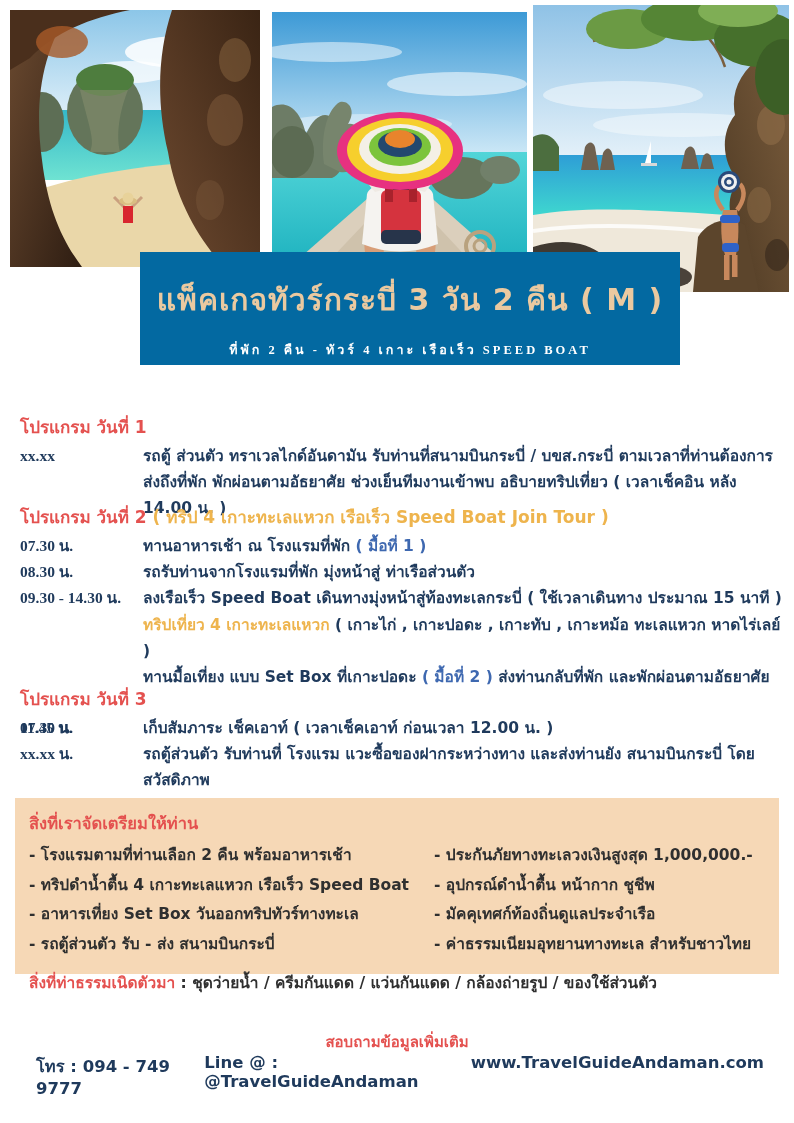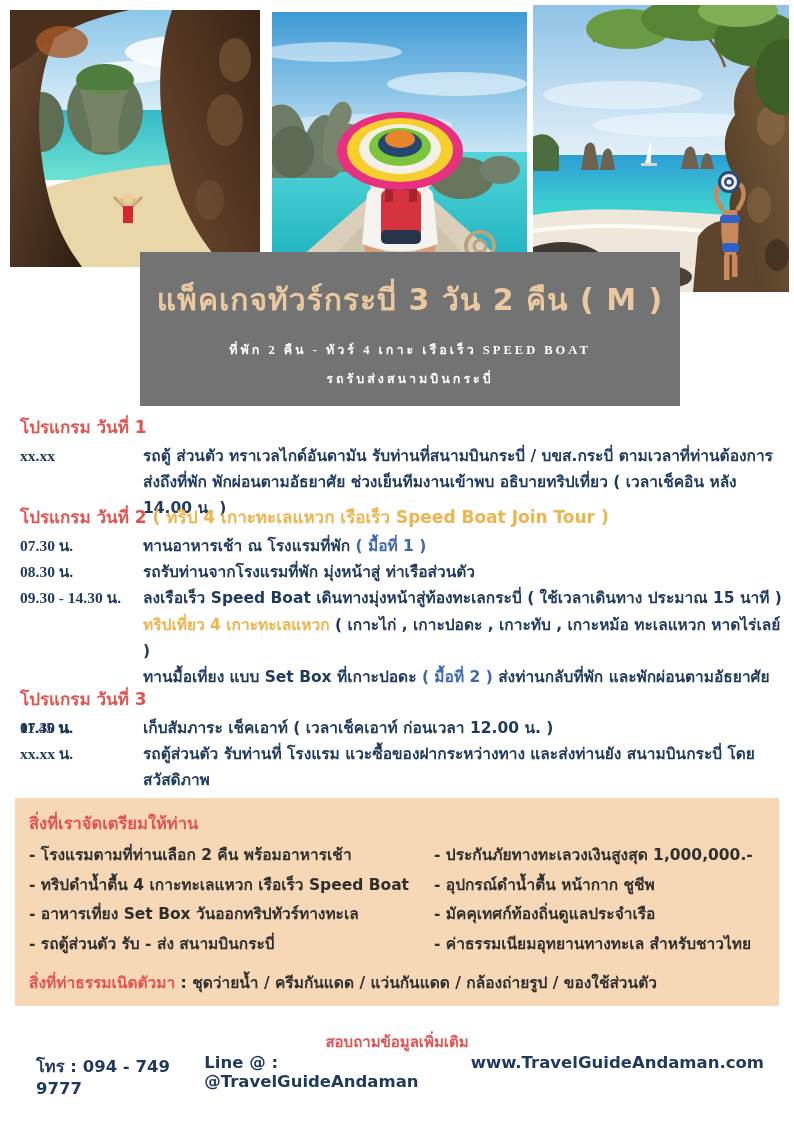--- a/index.html
+++ b/index.html
@@ -6,40 +6,40 @@
   body{background:#ffffff;}
   .page{position:relative;width:794px;height:1123px;background:#ffffff;overflow:hidden;
         font-family:"DejaVu Sans","Liberation Sans",sans-serif;}
   
   .photo{position:absolute;overflow:hidden;}
   .photo svg{display:block;width:100%;height:100%;}
   #photo1{left:10px;top:10px;width:250px;height:257px;}
   #photo2{left:272px;top:12px;width:255px;height:251px;}
   #photo3{left:533px;top:5px;width:256px;height:287px;}
   
-  .banner{position:absolute;left:140px;top:252px;width:540px;height:154px;
-          background:#737373;text-align:center;z-index:5;}
+  .banner{position:absolute;left:140px;top:252px;width:540px;height:113px;
+          background:#0369a1;text-align:center;z-index:5;}
   .banner-title{margin-top:24px;font-size:30px;font-weight:bold;color:#eac9a0;letter-spacing:1px;}
   .banner-sub{color:#ffffff;font-weight:bold;font-size:12.5px;letter-spacing:3px;}
   .banner-sub.s1{margin-top:17px;font-family:Liberation Serif, serif;}
   .banner-sub.s2{margin-top:9px;}
   
   .day{position:absolute;left:20px;width:762px;}
   #day1{top:416px;}
   #day2{top:506px;}
   #day3{top:688px;}
   .day-header{font-size:17px;font-weight:bold;color:#e4514f;line-height:22px;margin-bottom:5px;}
   .day-header .note{color:#eeb44d;font-weight:bold;}
   .sched{position:relative;padding-left:123px;font-size:15.5px;line-height:26.2px;
          color:#1f3a5c;font-weight:600;}
   .time{position:absolute;left:0;top:0;font-weight:bold;white-space:nowrap;color:#1f3a5c;font-family:Liberation Serif, serif;}
   .meal{color:#3e68b0;font-weight:bold;}
   .orange{color:#eeb44d;font-weight:bold;}
   
-  .included{position:absolute;left:15px;top:798px;width:764px;height:208px;
+  .included{position:absolute;left:15px;top:798px;width:764px;height:176px;
             background:#f6d8b6;box-sizing:border-box;padding:14px 14px 12px 14px;}
   .inc-header{color:#e4514f;font-weight:bold;font-size:16.5px;line-height:24px;margin-bottom:5px;}
   .inc-grid{display:grid;grid-template-columns:405px 1fr;}
   .inc-item{font-size:15.5px;font-weight:bold;color:#2f2f2f;line-height:29.5px;white-space:nowrap;}
   .bring{margin-top:11px;font-size:15.5px;font-weight:bold;line-height:26px;}
   .bring-label{color:#e4514f;}
   .bring-text{color:#2f2f2f;}
   
   .footer-ask{position:absolute;top:1030px;left:0;right:0;text-align:center;
               color:#e4514f;font-weight:bold;font-size:15px;}

